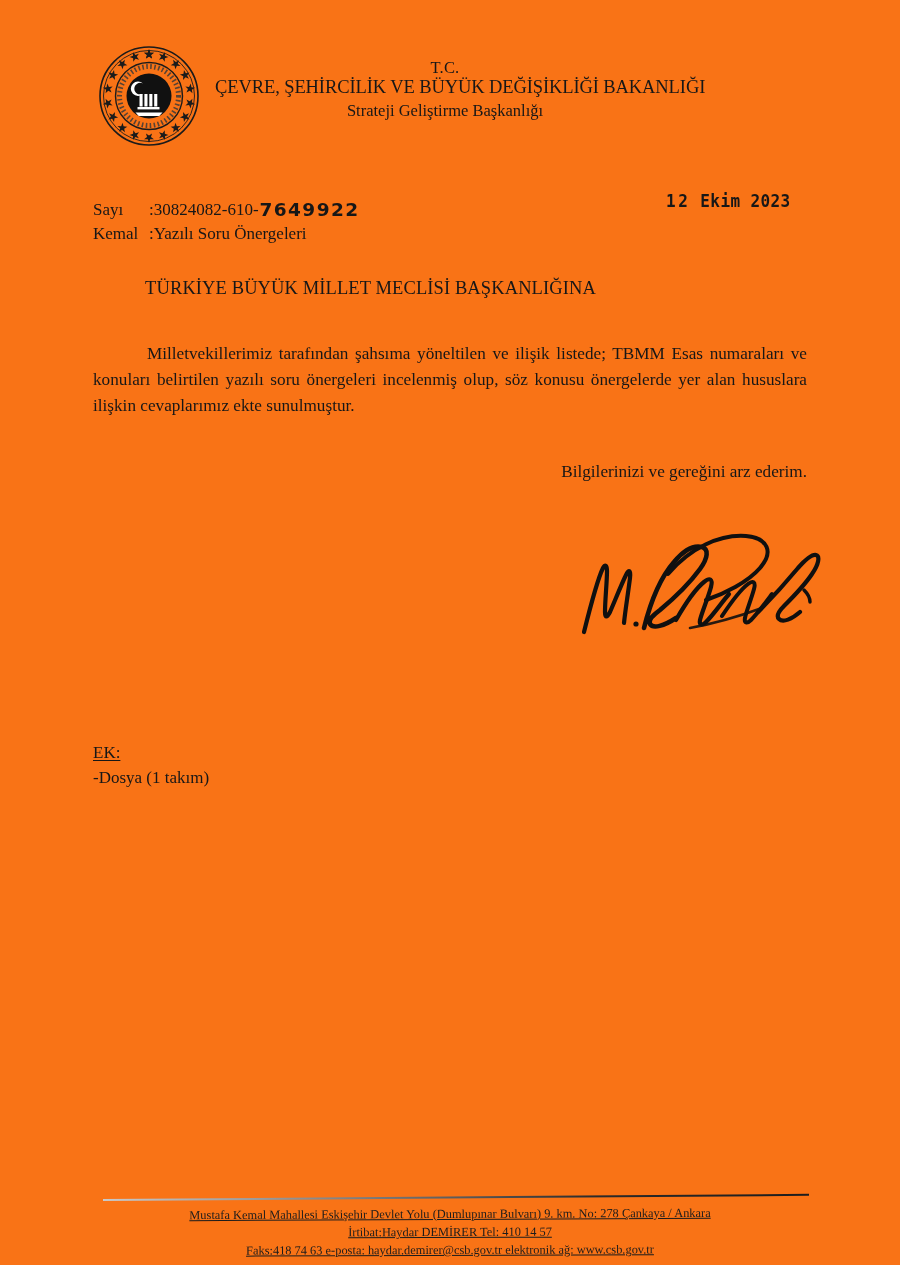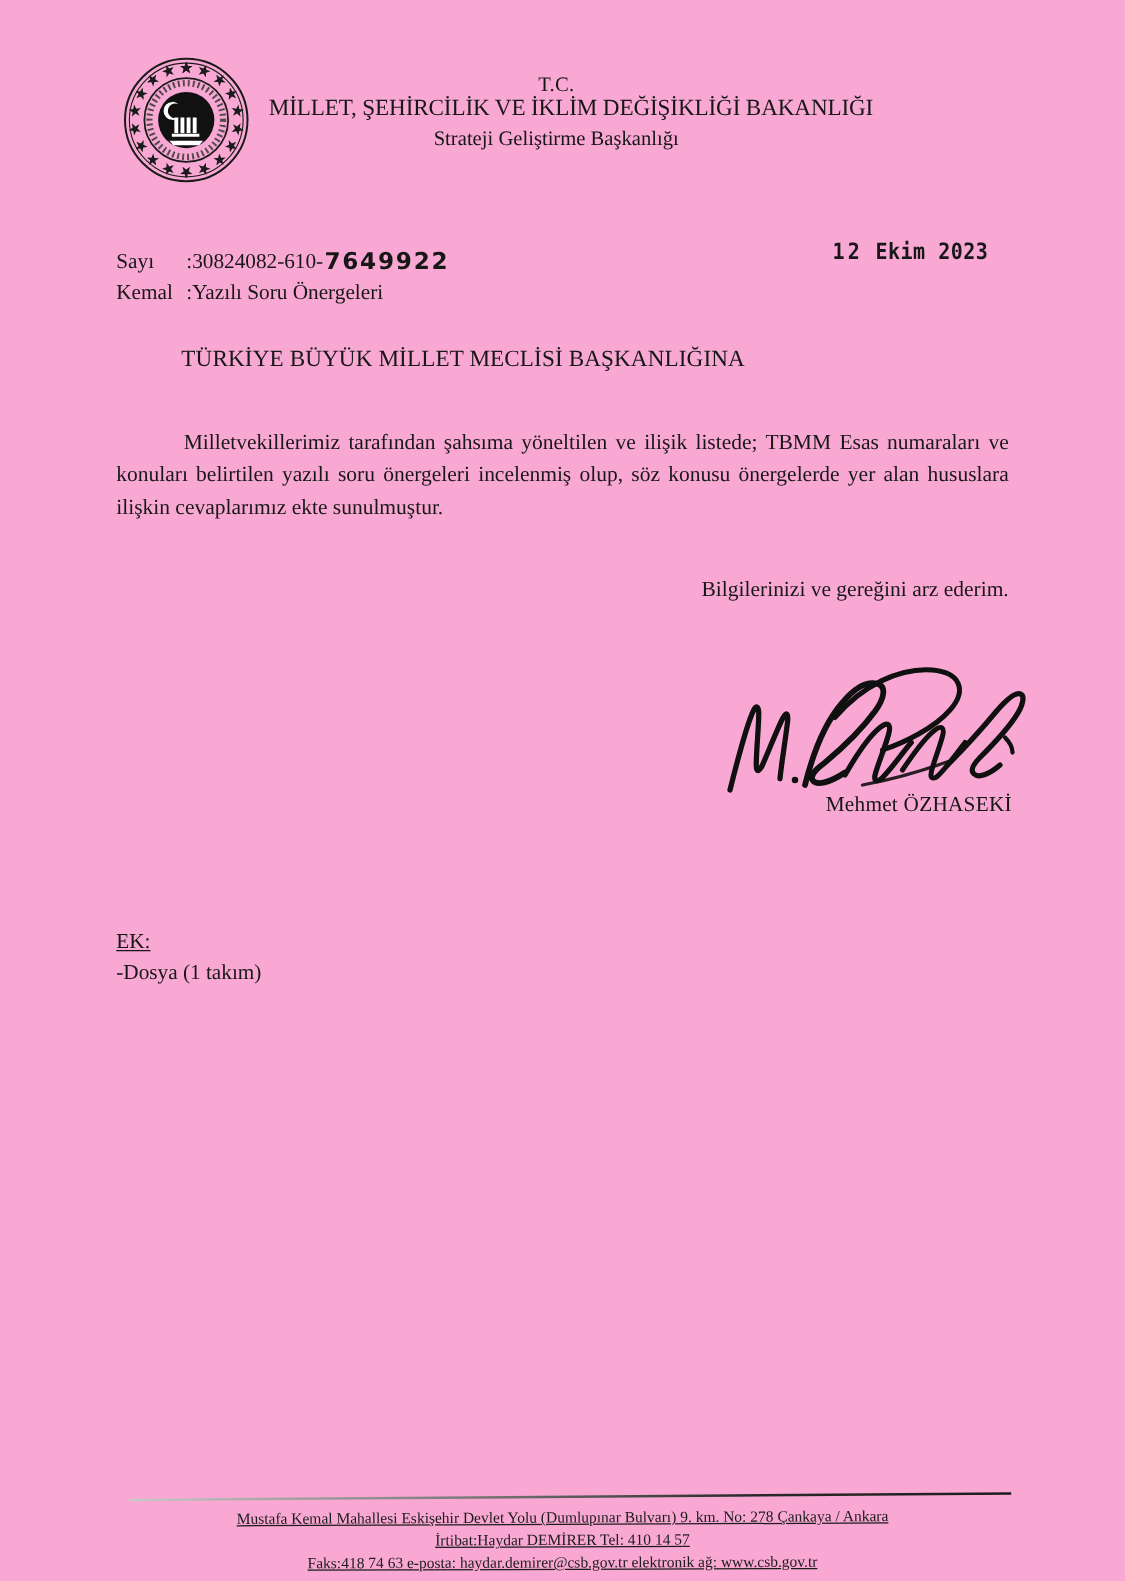--- a/index.html
+++ b/index.html
@@ -10,21 +10,21 @@
   }
   body {
     font-family: "Liberation Serif", "DejaVu Serif", serif;
     color: #171717;
   }
   .page {
     position: relative;
     width: 900px;
     height: 1265px;
     margin: 0 auto;
-    background: #f9a8d4;
+    background: #f97316;
     overflow: hidden;
   }
 
   
   .letterhead {
     position: absolute;
     top: 42px;
     left: 0;
     width: 900px;
     height: 120px;
@@ -255,21 +255,21 @@
           <rect x="52.3" y="50" width="3.1" height="12.5"></rect>
           <rect x="57.2" y="50" width="3.1" height="12.5"></rect>
           <rect x="40.5" y="63" width="22" height="2.4"></rect>
           <path d="M38.5 68.5h27l-3.2 3.6H41.7z"></path>
         </g>
       </svg>
     </div>
 
     <div class="header-text">
       <div class="hdr-tc">T.C.</div>
-      <div class="hdr-ministry">MİLLET, ŞEHİRCİLİK VE İKLİM DEĞİŞİKLİĞİ BAKANLIĞI</div>
+      <div class="hdr-ministry">ÇEVRE, ŞEHİRCİLİK VE BÜYÜK DEĞİŞİKLİĞİ BAKANLIĞI</div>
       <div class="hdr-dept">Strateji Geliştirme Başkanlığı</div>
     </div>
   </div>
 
   <div class="refblock">
     <div class="ref-row">
       <span class="ref-label">Sayı</span><span>:30824082-610-</span><span class="ref-hand">7649922</span>
     </div>
     <div class="ref-row">
       <span class="ref-label">Kemal</span><span>:Yazılı Soru Önergeleri</span>
@@ -316,21 +316,20 @@
 
           <path d="M186 84 C200 70 216 52 226 40 C234 31 240 26 244 27
                    C248 28 247 36 240 46 C232 58 220 70 212 78
                    C206 84 204 88 207 91 C211 95 220 91 228 84" stroke-width="4.2"></path>
 
           <path d="M232 62 C236 66 238 70 238 74" stroke-width="3.4"></path>
           <path d="M118 100 C140 96 168 88 190 80" stroke-width="2.6" opacity="0.9"></path>
         </g>
       </svg>
     </div>
-    <div class="sig-name">Mehmet ÖZHASEKİ</div>
   </div>
 
   <div class="ek-block">
     <div class="ek-title">EK:</div>
     <div>-Dosya (1 takım)</div>
   </div>
 
   <div class="footer-rule"></div>
   <div class="footer">
     <div class="f-line f1">Mustafa Kemal Mahallesi Eskişehir Devlet Yolu (Dumlupınar Bulvarı) 9. km. No: 278 Çankaya / Ankara</div>

